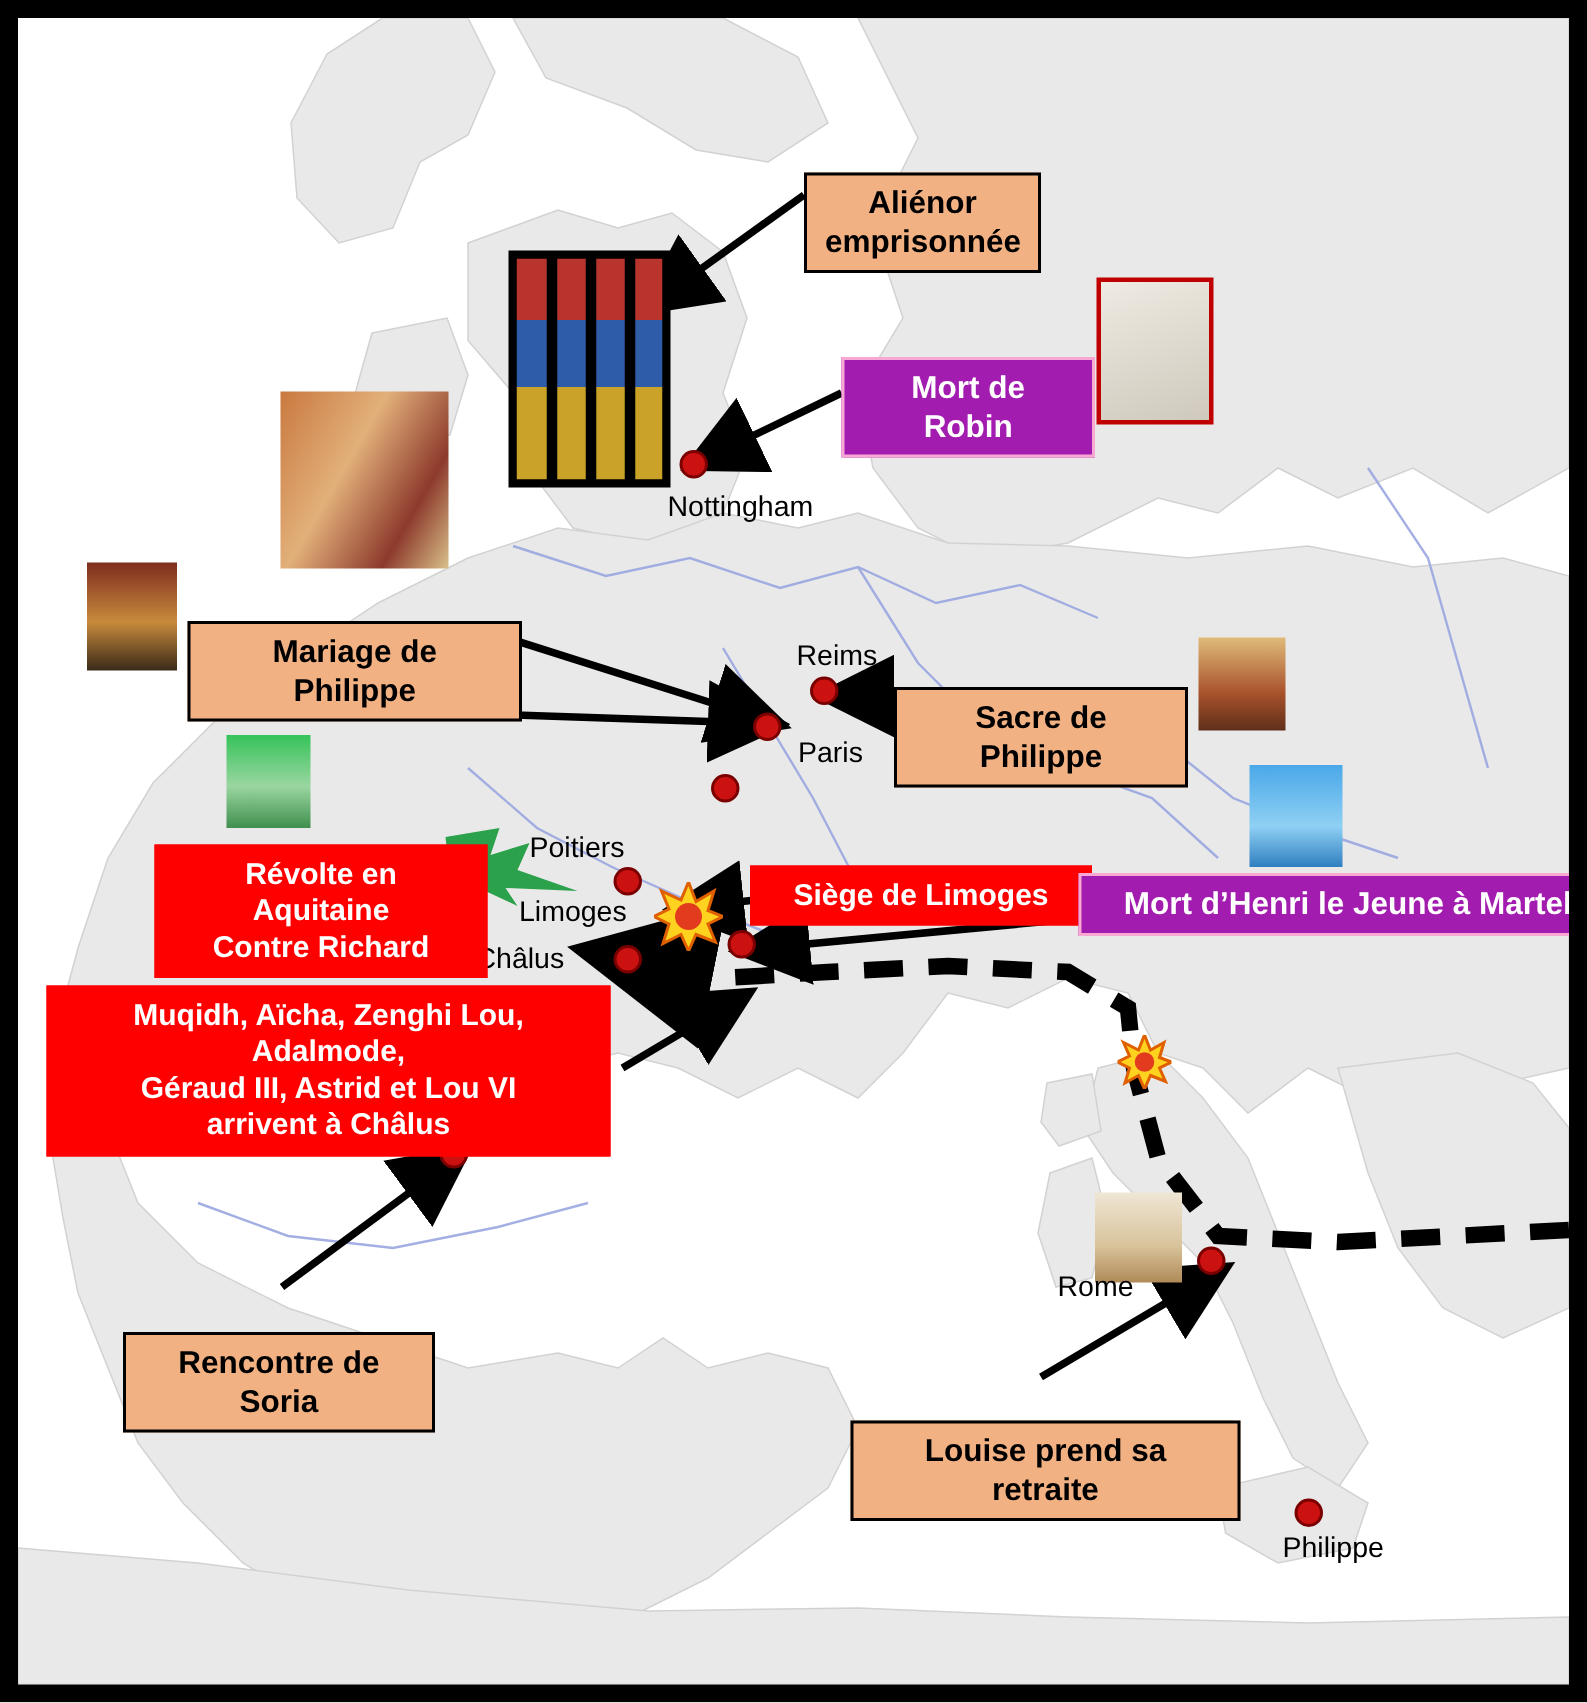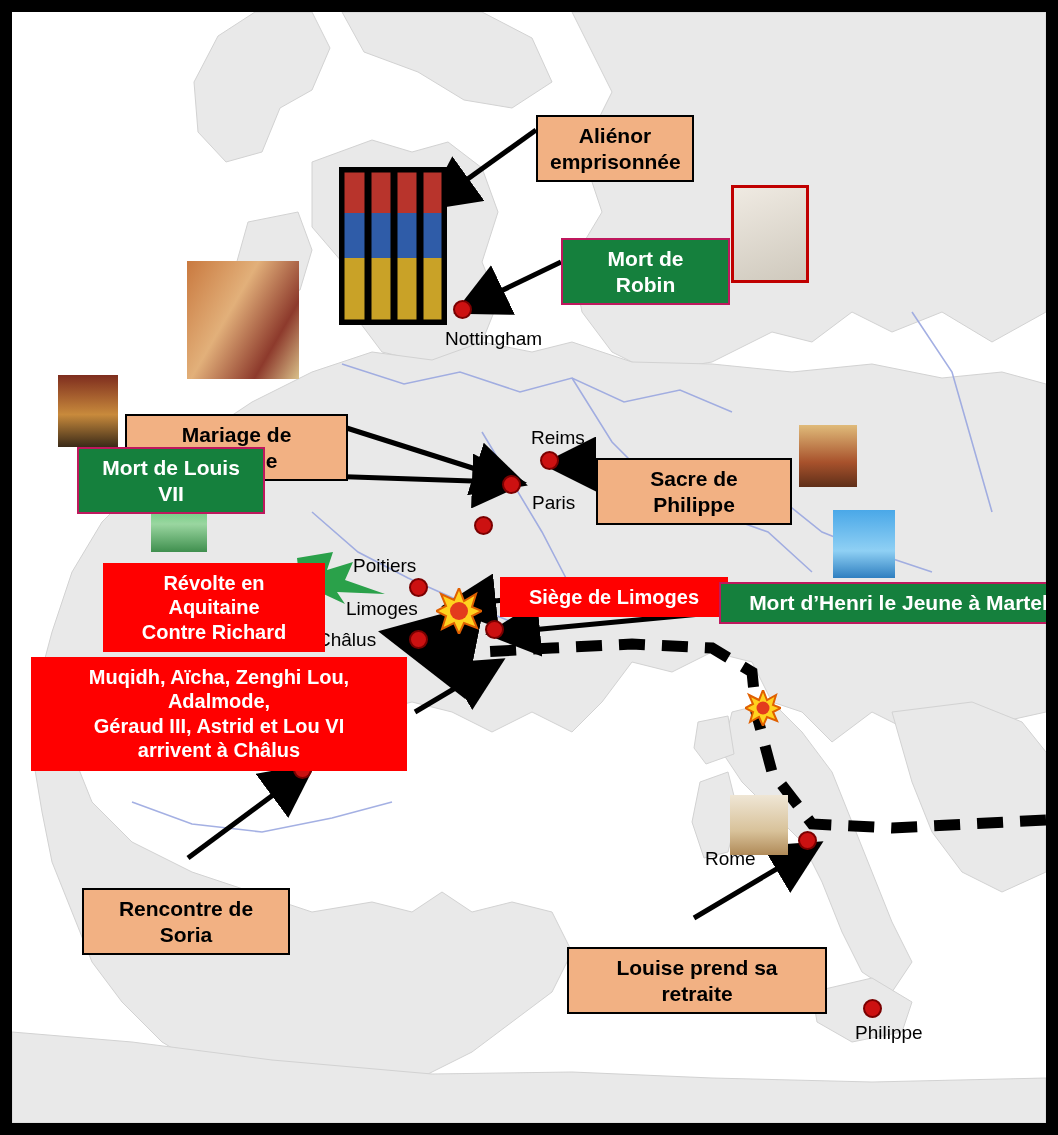--- a/index.html
+++ b/index.html
@@ -7,21 +7,21 @@
   #root{position:relative;width:1058px;height:1135px;background:#ffffff;overflow:hidden;}
   #frame{position:absolute;left:0;top:0;width:1058px;height:1135px;box-sizing:border-box;border:12px solid #000;}
   #mapwrap{position:absolute;left:12px;top:12px;width:1034px;height:1111px;overflow:hidden;background:#ffffff;}
   svg.mapsvg{position:absolute;left:0;top:0;}
 
   .city-dot{position:absolute;width:19px;height:19px;border-radius:50%;background:#cc1111;border:2px solid #7a0000;box-sizing:border-box;}
   .city-label{position:absolute;font-size:19px;font-weight:normal;color:#000000;white-space:nowrap;text-align:right;}
 
   .callout{position:absolute;box-sizing:border-box;padding:6px 12px;font-weight:bold;text-align:center;line-height:1.22;}
   .callout.orange{background:#f2b183;border:2px solid #000;color:#000;font-size:21px;margin-top:27px;}
-  .callout.black{background:#15803d;color:#fff;border:2px solid #be185d;font-size:21px;}
+  .callout.black{background:#a21caf;color:#fff;border:2px solid #f9a8d4;font-size:21px;}
   .callout.red{background:#ff0000;color:#fff;border:2px solid #ff0000;font-size:20px;}
 
   .thumb{position:absolute;box-sizing:border-box;overflow:hidden;}
   .thumb.bordered{border:3px solid #c00000;}
 
   .burst{position:absolute;}
   .cage{position:absolute;}
   .dash-arrow{position:absolute;left:0;top:0;pointer-events:none;}
   .green-arrow{position:absolute;}
 </style>
@@ -178,23 +178,20 @@
     </div>
 
     <div class="callout black" style="left:549px;top:226px;width:169px;">
       <div>Mort de Robin</div>
     </div>
 
     <div class="callout orange" style="left:113px;top:375px;width:223px;">
       <div>Mariage de Philippe</div>
     </div>
 
-    <div class="callout black" style="left:65px;top:435px;width:188px;">
-      <div>Mort de Louis VII</div>
-    </div>
 
     <div class="callout orange" style="left:584px;top:419px;width:196px;">
       <div>Sacre de Philippe</div>
     </div>
 
     <div class="callout red" style="left:58px;top:551px;width:222px;margin-left:33px;">
       <div>Révolte en Aquitaine</div>
       <div>Contre Richard</div>
     </div>
 

